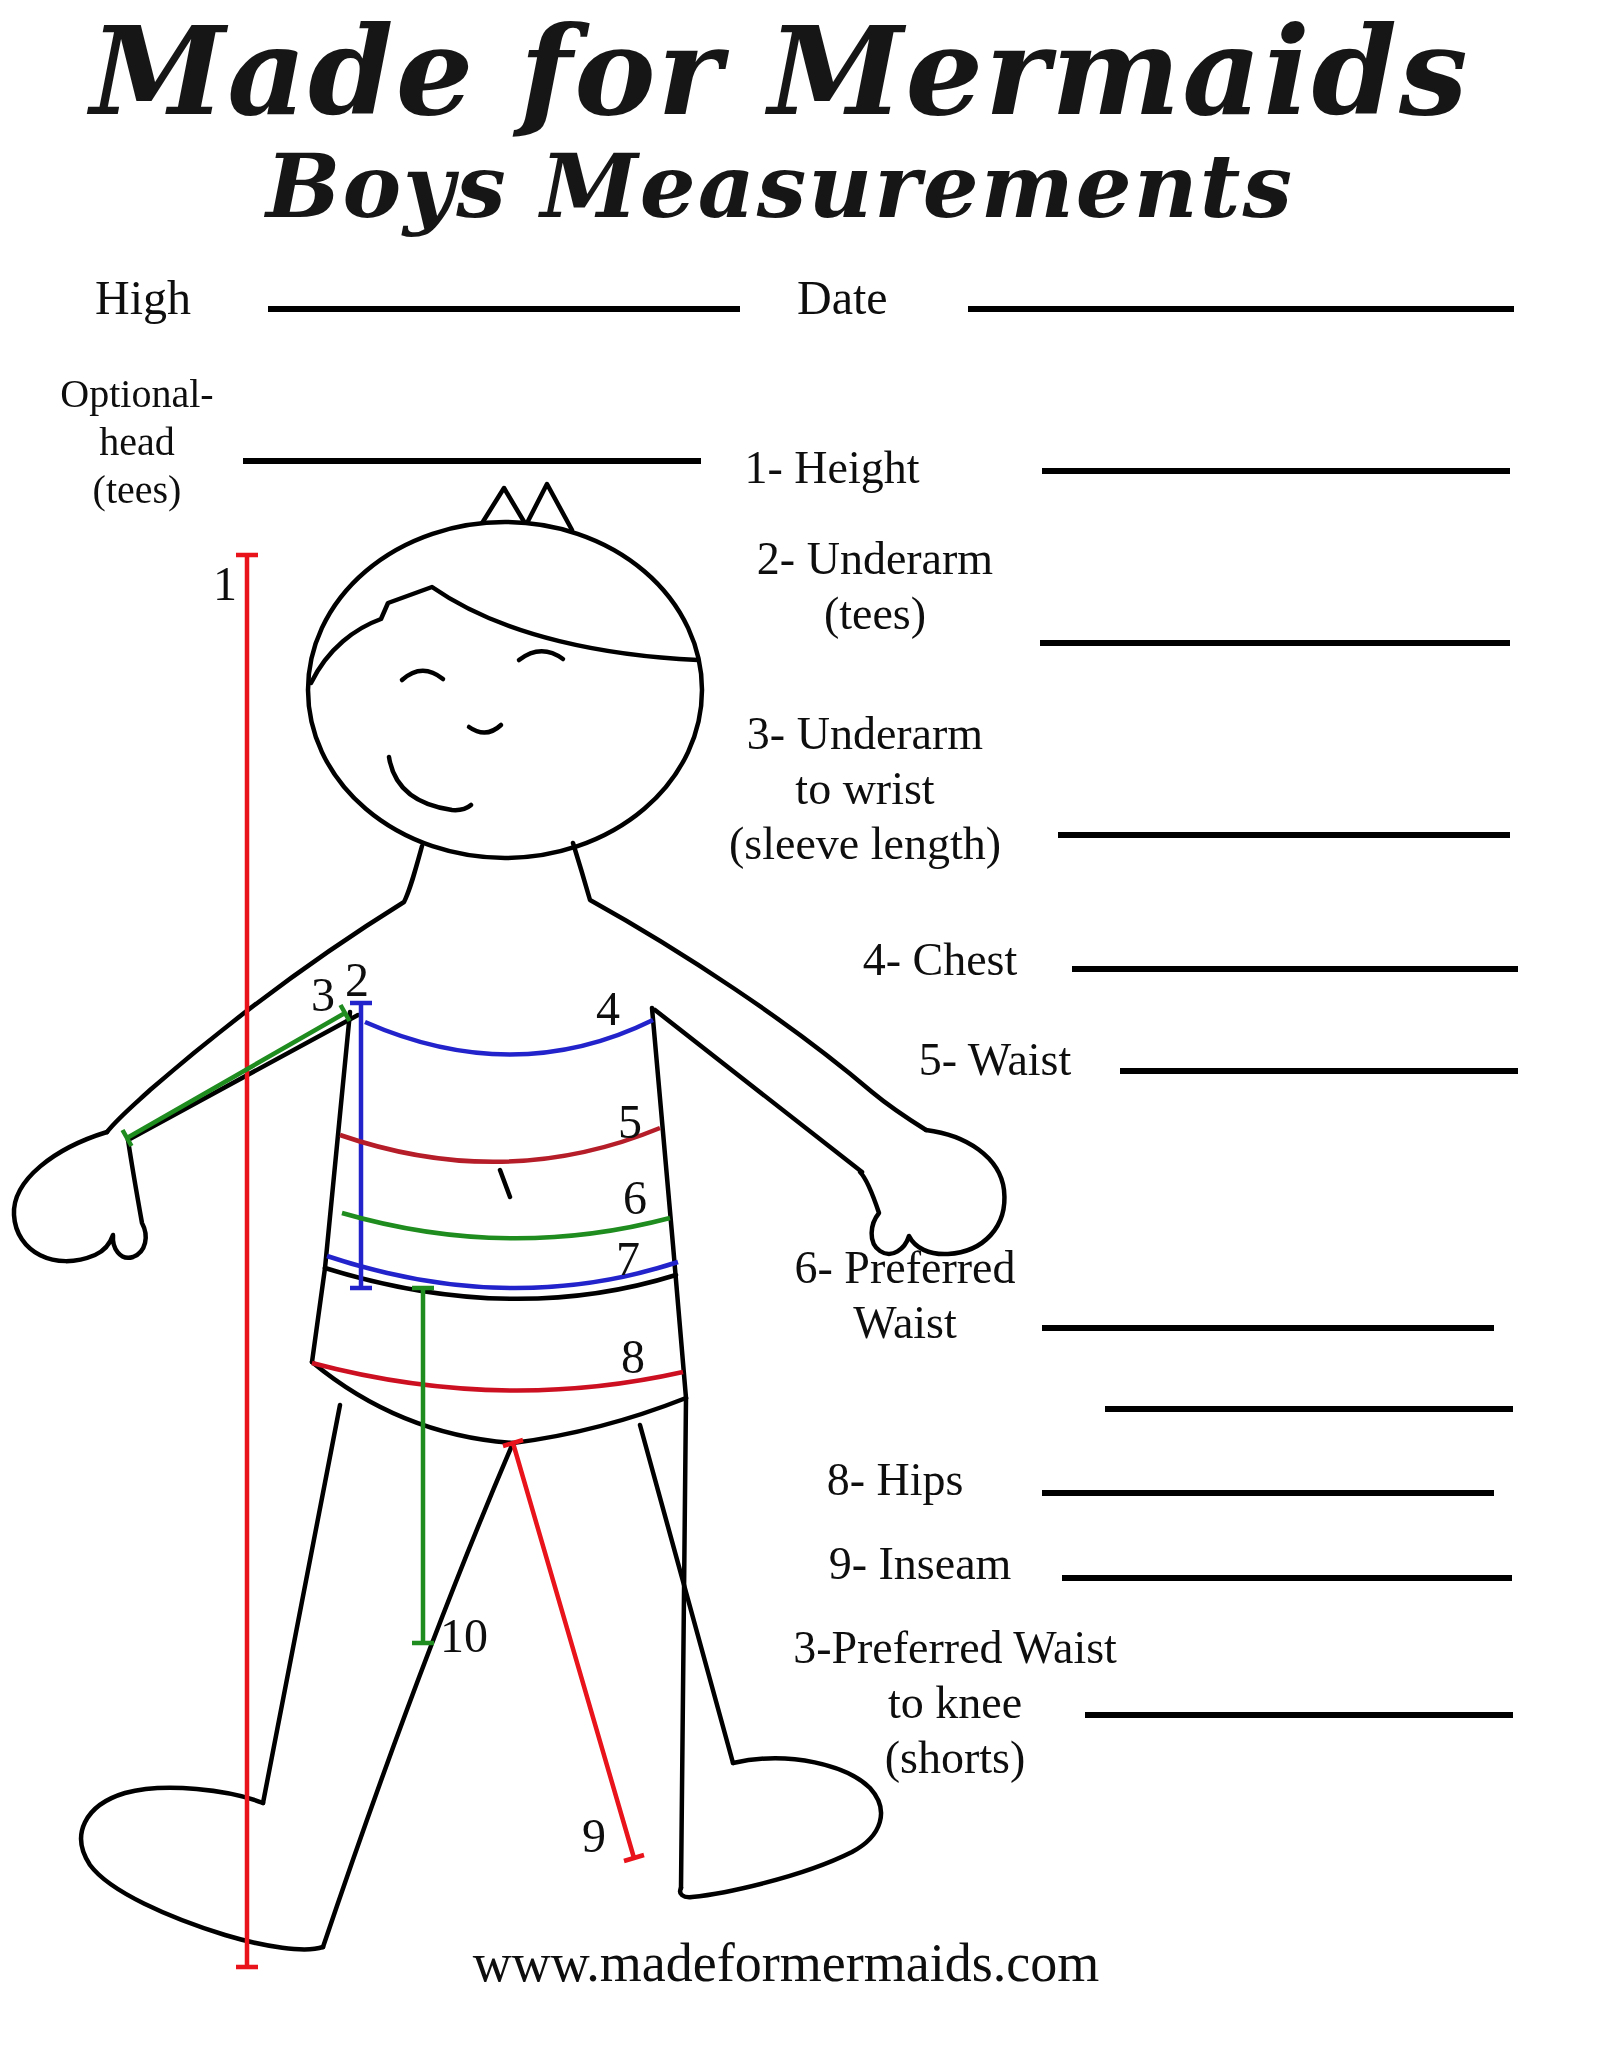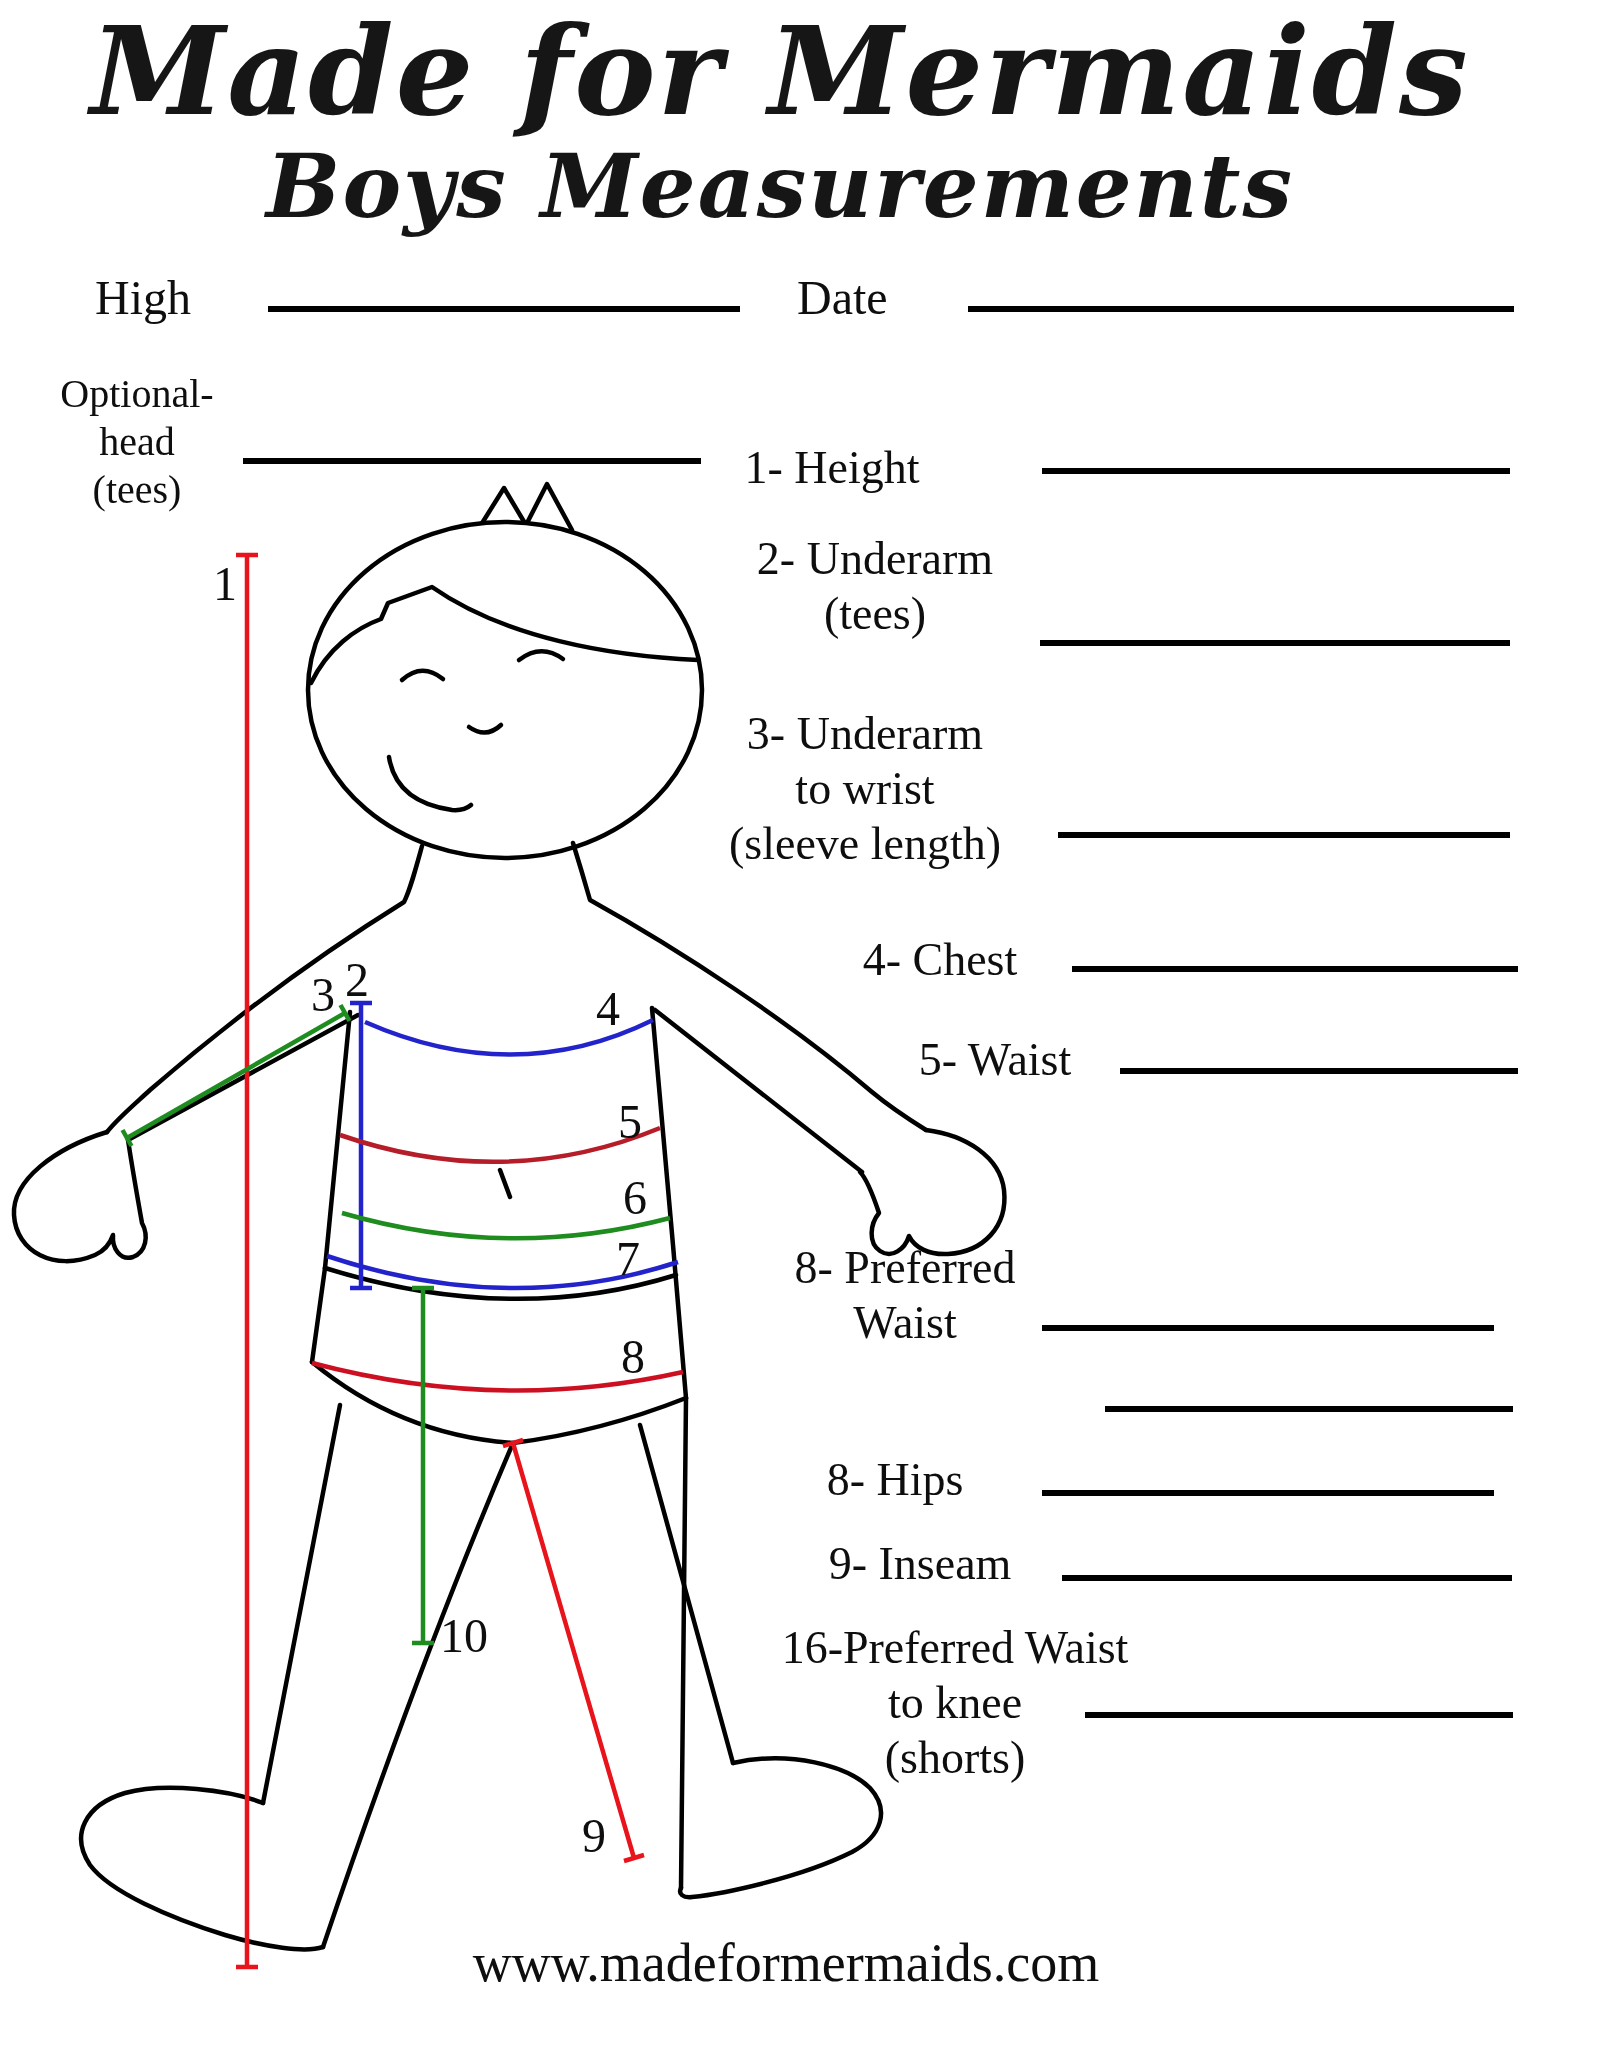--- a/index.html
+++ b/index.html
@@ -88,31 +88,31 @@
     <div>to wrist</div>
     <div>(sleeve length)</div>
   </div>
   <div id="mi3" class="m-item">
     <div>4- Chest</div>
   </div>
   <div id="mi4" class="m-item">
     <div>5- Waist</div>
   </div>
   <div id="mi5" class="m-item">
-    <div>8- Preferred</div>
+    <div>6- Preferred</div>
     <div>Waist</div>
   </div>
   <div id="mi7" class="m-item">
     <div>8- Hips</div>
   </div>
   <div id="mi8" class="m-item">
     <div>9- Inseam</div>
   </div>
   <div id="mi9" class="m-item">
-    <div>16-Preferred Waist</div>
+    <div>3-Preferred Waist</div>
     <div>to knee</div>
     <div>(shorts)</div>
   </div>
 
   <div id="ml0" class="bline"></div>
   <div id="ml1" class="bline"></div>
   <div id="ml2" class="bline"></div>
   <div id="ml3" class="bline"></div>
   <div id="ml4" class="bline"></div>
   <div id="ml5" class="bline"></div>

